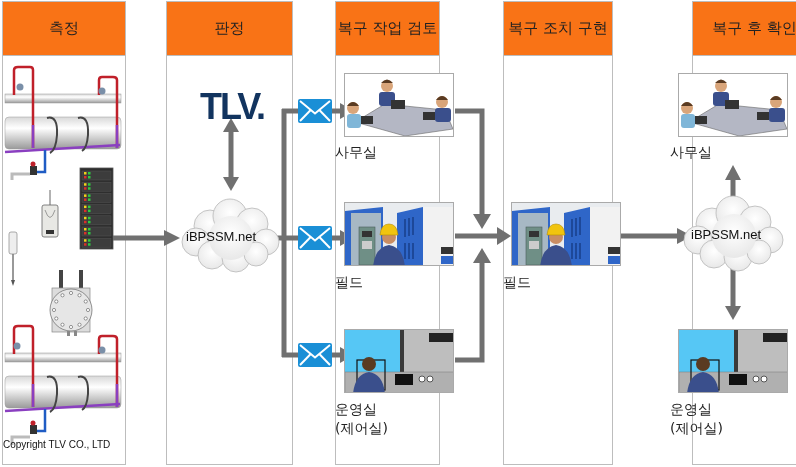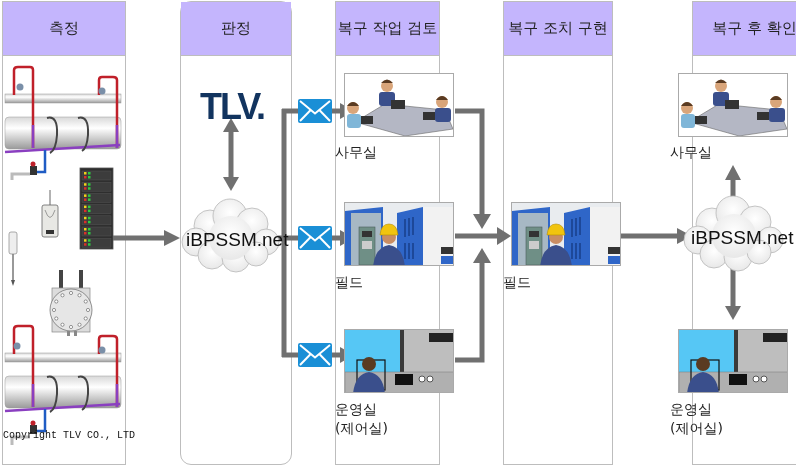--- a/index.html
+++ b/index.html
@@ -1,32 +1,32 @@
 <!DOCTYPE html>
 <html><head>
 <meta charset="utf-8">
 <style>
   html,body{margin:0;padding:0;background:#ffffff;}
   body{width:796px;height:467px;position:relative;overflow:hidden;font-family:"DejaVu Sans","Liberation Sans",sans-serif;}
   .col{position:absolute;top:1px;height:464px;border:1px solid #bdbdbd;box-sizing:border-box;background:#fff;}
-  .col-head{position:absolute;left:0;right:0;top:0;height:53px;background:#c4b5fd;border-bottom:1px solid #bdbdbd;display:flex;align-items:center;justify-content:center;font-size:15px;color:#222;}
+  .col-head{position:absolute;left:0;right:0;top:0;height:53px;background:#f97316;border-bottom:1px solid #bdbdbd;display:flex;align-items:center;justify-content:center;font-size:15px;color:#222;}
   .lbl{position:absolute;font-size:14px;color:#222;text-align:left;line-height:19px;}
-  .copy{position:absolute;left:3px;top:430px;font-family:Liberation Mono, monospace;font-size:10px;color:#111;text-align:right;}
+  .copy{position:absolute;left:3px;top:439px;font-family:Liberation Sans, sans-serif;font-size:10px;color:#111;text-align:right;}
   .pic{position:absolute;border:1px solid #aaa;box-sizing:border-box;overflow:hidden;background:#fff;}
   svg.abs{position:absolute;left:0;top:0;}
-  .cloud-text{position:absolute;font-family:"Liberation Sans",sans-serif;font-size:19px;color:#111;}
+  .cloud-text{position:absolute;font-family:"Liberation Sans",sans-serif;font-size:13px;color:#111;}
   .tlv{position:absolute;font-family:"Liberation Sans",sans-serif;font-weight:bold;font-size:36px;color:#12345f;letter-spacing:-2px;}
 </style>
 </head>
 <body>
 
 <div class="col" style="left:2px;width:124px;">
   <div class="col-head">측정</div>
 </div>
-<div class="col" style="left:180px;width:112px;border-radius:11px;">
+<div class="col" style="left:166px;width:127px;">
   <div class="col-head">판정</div>
 </div>
 <div class="col" style="left:335px;width:105px;">
   <div class="col-head">복구 작업 검토</div>
 </div>
 <div class="col" style="left:503px;width:110px;">
   <div class="col-head">복구 조치 구현</div>
 </div>
 <div class="col" style="left:692px;width:125px;">
   <div class="col-head">복구 후 확인</div>

